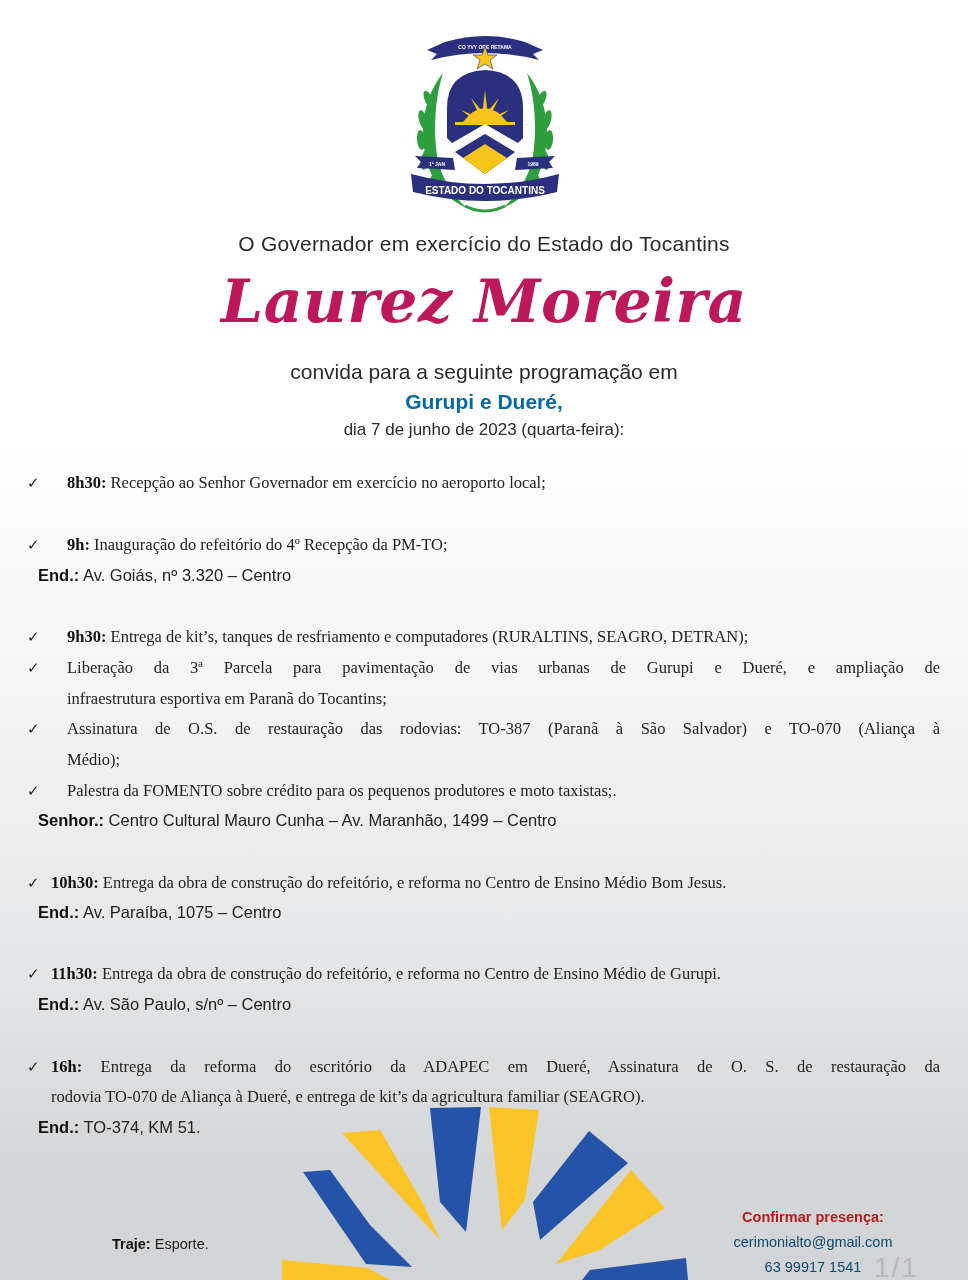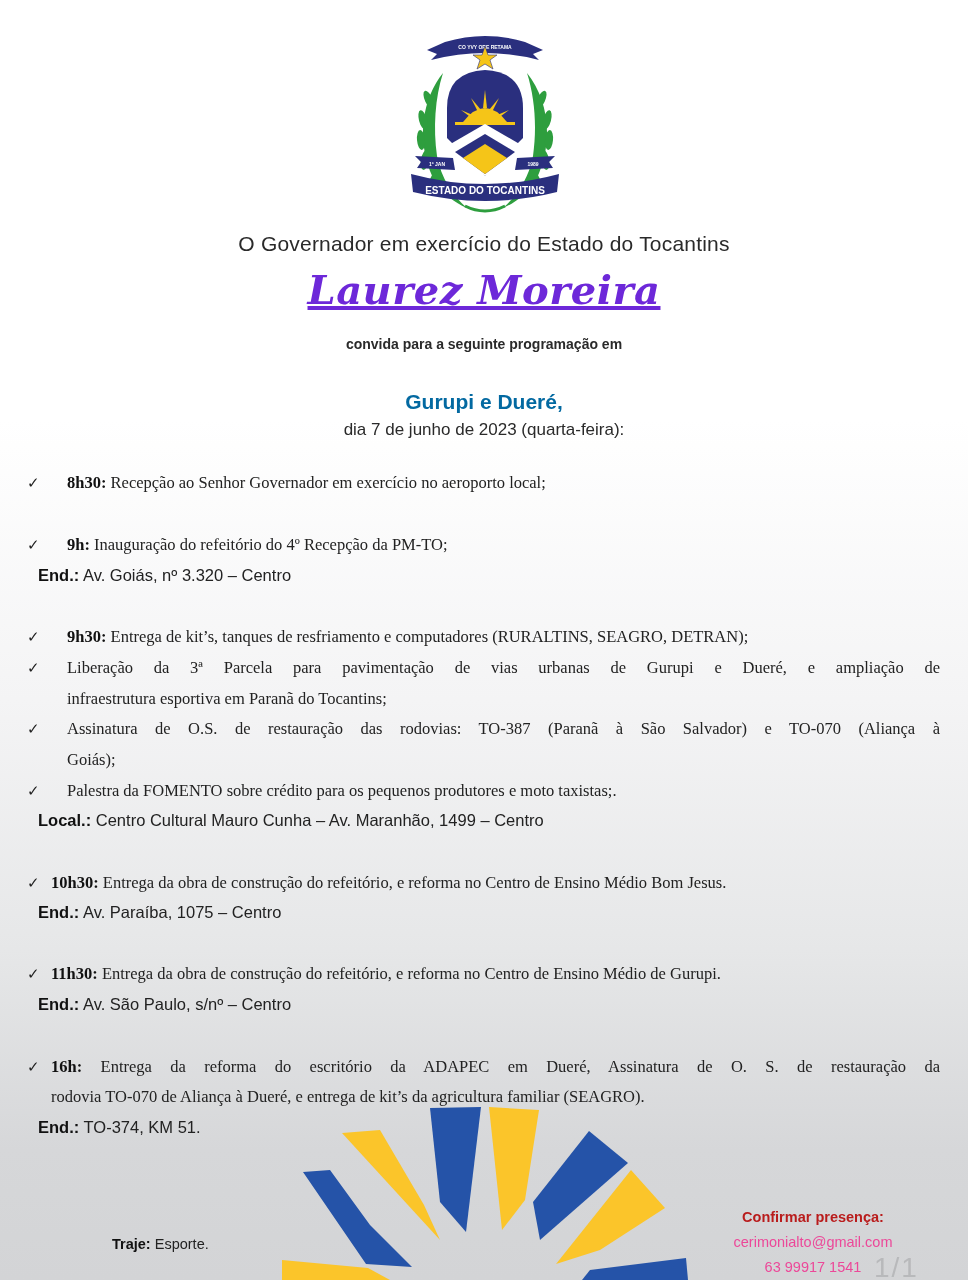--- a/index.html
+++ b/index.html
@@ -5,37 +5,37 @@
   html, body { margin: 0; padding: 0; }
   body {
     width: 968px; height: 1280px; overflow: hidden; position: relative;
     background: linear-gradient(to bottom, #ffffff 0px, #ffffff 420px, #f4f4f5 700px, #e6e7e8 950px, #d6d7d9 1150px, #d3d4d6 1280px);
     font-family: "Liberation Sans", sans-serif;
     color: #1c1c1c;
   }
   .crest { position: absolute; left: 405px; top: 28px; width: 160px; height: 190px; }
   .center-line { position: absolute; left: 0; width: 968px; text-align: center; white-space: nowrap; }
   .intro { top: 232px; font-size: 21px; color: #2a2a2a; letter-spacing: 0.2px; }
-  .name { top: 266px; font-family: "DejaVu Serif", "Liberation Serif", serif; font-style: italic; font-weight: bold; font-size: 40px; color: #6d28d9; letter-spacing: 0.5px; text-decoration: underline; }
-  .invite { top: 336px; font-size: 14px; color: #2a2a2a; font-weight: bold; }
+  .name { top: 266px; font-family: "DejaVu Serif", "Liberation Serif", serif; font-style: italic; font-weight: bold; font-size: 60px; color: #be185d; letter-spacing: 0.5px; }
+  .invite { top: 360px; font-size: 21px; color: #2a2a2a; }
   .cities { top: 390px; font-size: 21px; font-weight: bold; color: #0369a1; }
   .date { top: 420px; font-size: 17px; color: #2a2a2a; }
 
   .row { position: absolute; left: 0; width: 968px; font-size: 16.5px; line-height: 31px; color: #222; white-space: nowrap; }
   .chk { position: absolute; left: 27px; font-size: 15px; color: #222; }
   .chk.tight { left: 27px; }
   .txt { position: absolute; left: 67px; right: 28px; font-family: Liberation Serif, serif; }
   .txt.tight { left: 51px; }
   .txt.just { text-align: justify; text-align-last: justify; white-space: normal; }
   .addr { position: absolute; left: 38px; }
   b { font-weight: bold; color: #111; }
 
   .sun { position: absolute; left: 280px; top: 1100px; width: 460px; height: 180px; }
   .traje { position: absolute; left: 88px; top: 1236px; font-size: 14.5px; color: #222; margin-left: 24px; }
-  .confirm { position: absolute; left: 708px; width: 210px; text-align: center; font-size: 14.5px; color: #ec4899; }
+  .confirm { position: absolute; left: 708px; width: 210px; text-align: center; font-size: 14.5px; color: #0c4a6e; }
   .confirm.t1 { top: 1209px; font-weight: bold; color: #b91c1c; }
   .confirm.t2 { top: 1234px; }
   .confirm.t3 { top: 1259px; }
   .pager { position: absolute; left: 874px; top: 1252px; font-size: 28px; color: #b8b9bb; letter-spacing: 2px; }
 </style>
 </head>
 <body>
 
 <svg class="crest" viewBox="0 0 160 190">
 
@@ -117,28 +117,28 @@
     <span class="txt just">Liberação da 3ª Parcela para pavimentação de vias urbanas de Gurupi e Dueré, e ampliação de</span>
   </div>
   <div class="row" style="top:683px">
     <span class="txt">infraestrutura esportiva em Paranã do Tocantins;</span>
   </div>
   <div class="row" style="top:713px">
     <span class="chk">✓</span>
     <span class="txt just">Assinatura de O.S. de restauração das rodovias: TO-387 (Paranã à São Salvador) e TO-070 (Aliança à</span>
   </div>
   <div class="row" style="top:744px">
-    <span class="txt">Goiás);</span>
+    <span class="txt">Médio);</span>
   </div>
   <div class="row" style="top:775px">
     <span class="chk">✓</span>
     <span class="txt">Palestra da FOMENTO sobre crédito para os pequenos produtores e moto taxistas;.</span>
   </div>
   <div class="row" style="top:805px">
-    <span class="addr"><b>Local.:</b> <span>Centro Cultural Mauro Cunha – Av. Maranhão, 1499 – Centro</span></span>
+    <span class="addr"><b>Senhor.:</b> <span>Centro Cultural Mauro Cunha – Av. Maranhão, 1499 – Centro</span></span>
   </div>
 
   <div class="row" style="top:867px">
     <span class="chk tight">✓</span>
     <span class="txt tight"><b>10h30:</b> <span>Entrega da obra de construção do refeitório, e reforma no Centro de Ensino Médio Bom Jesus.</span></span>
   </div>
   <div class="row" style="top:897px">
     <span class="addr"><b>End.:</b> <span>Av. Paraíba, 1075 – Centro</span></span>
   </div>
 

